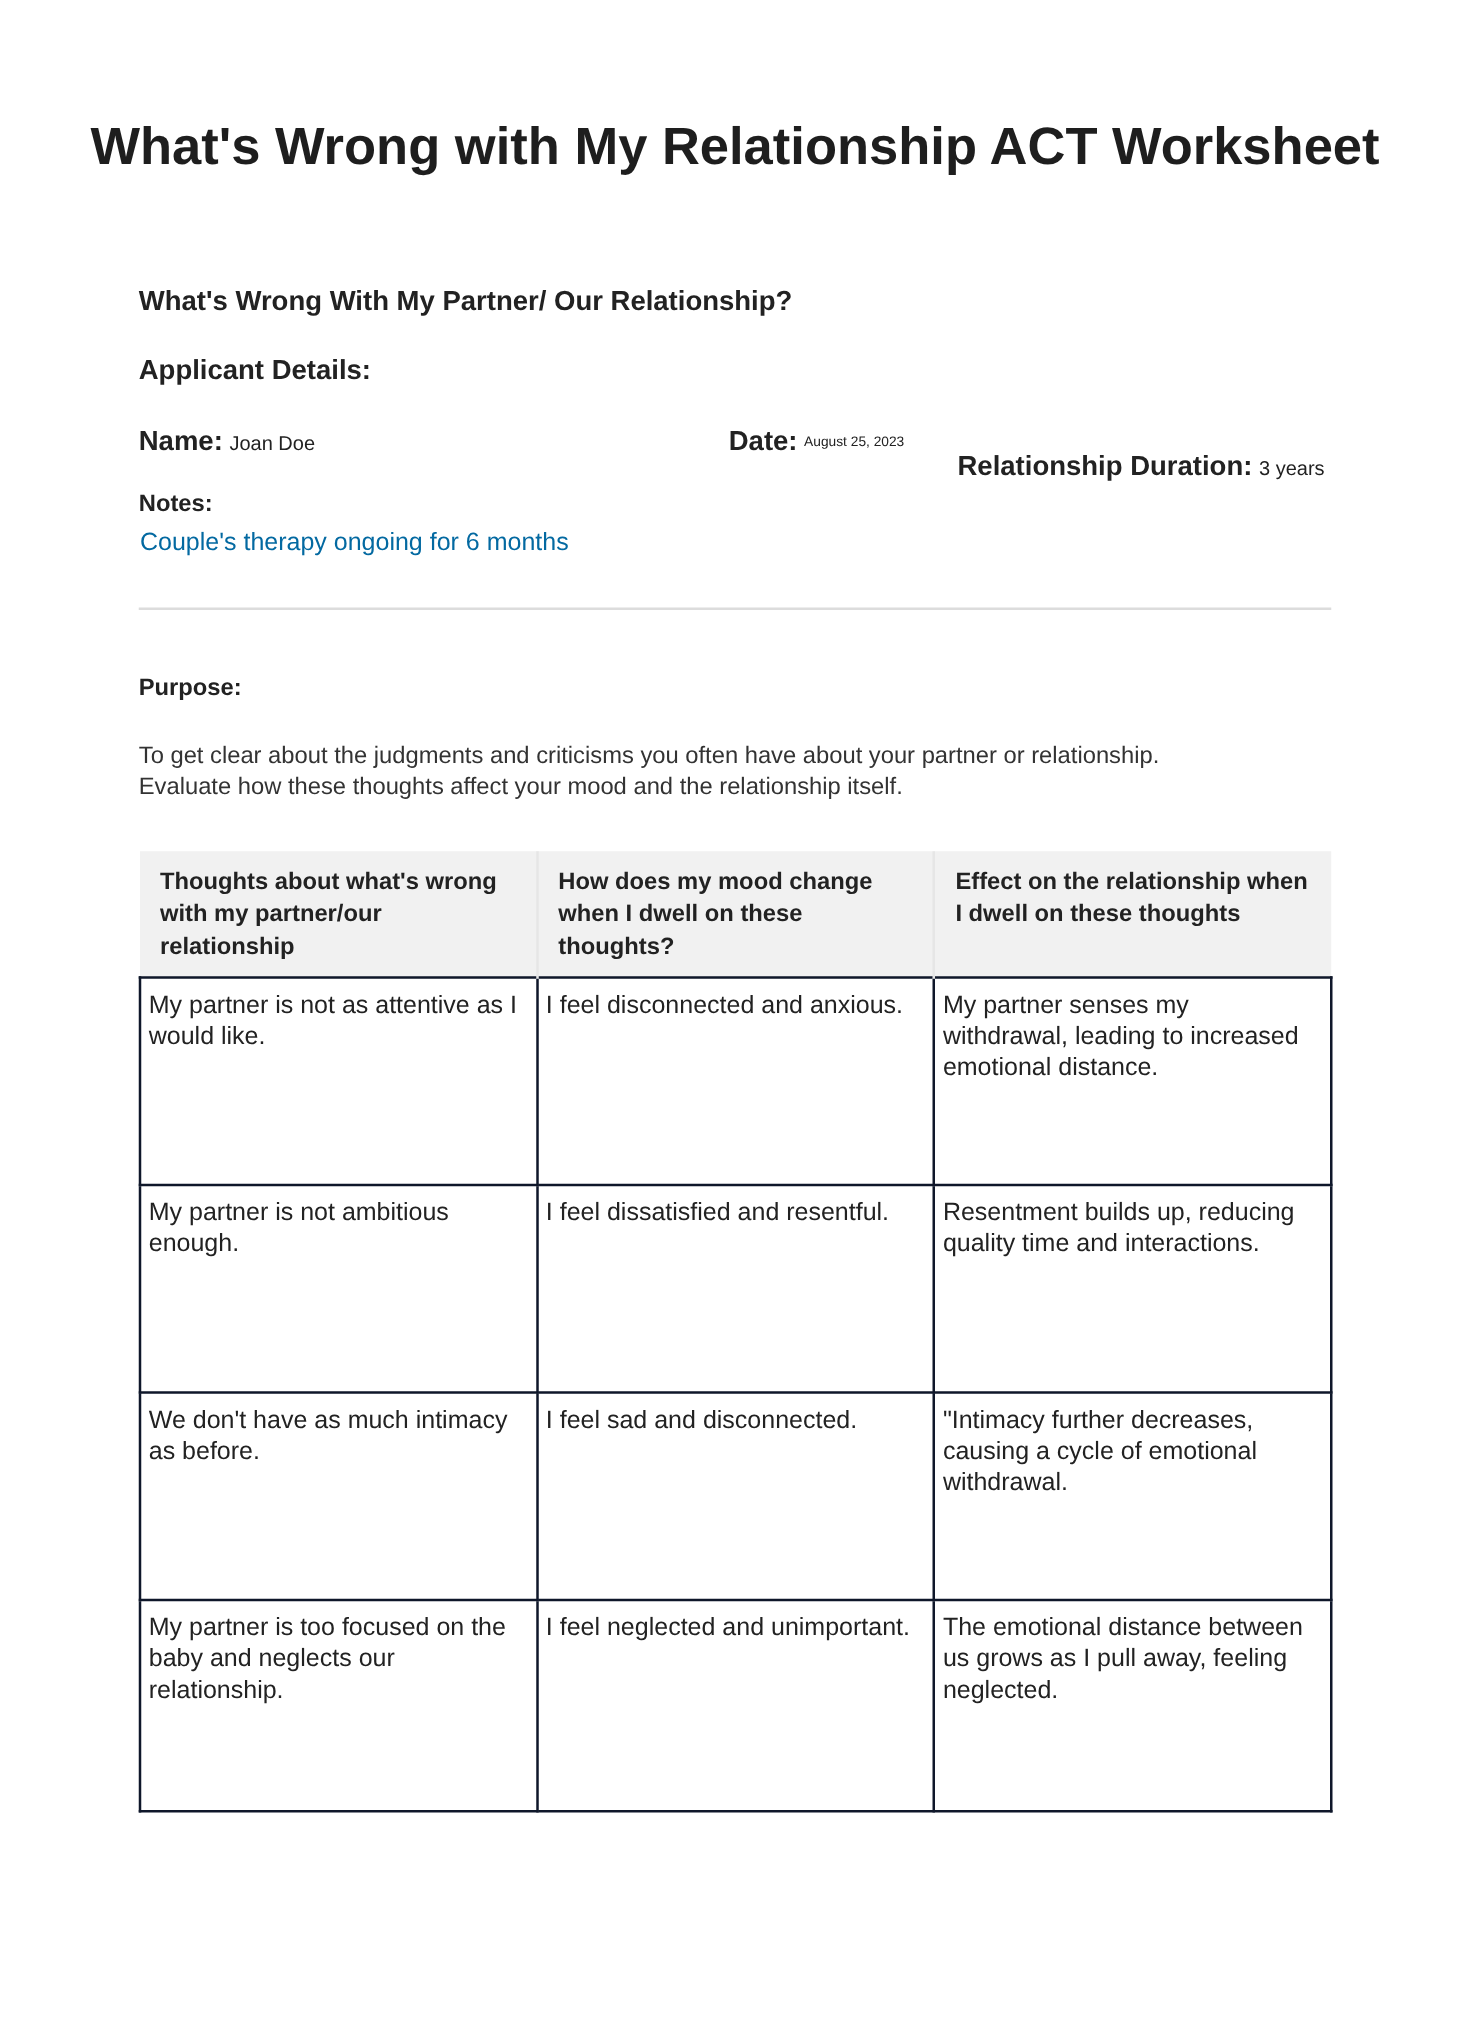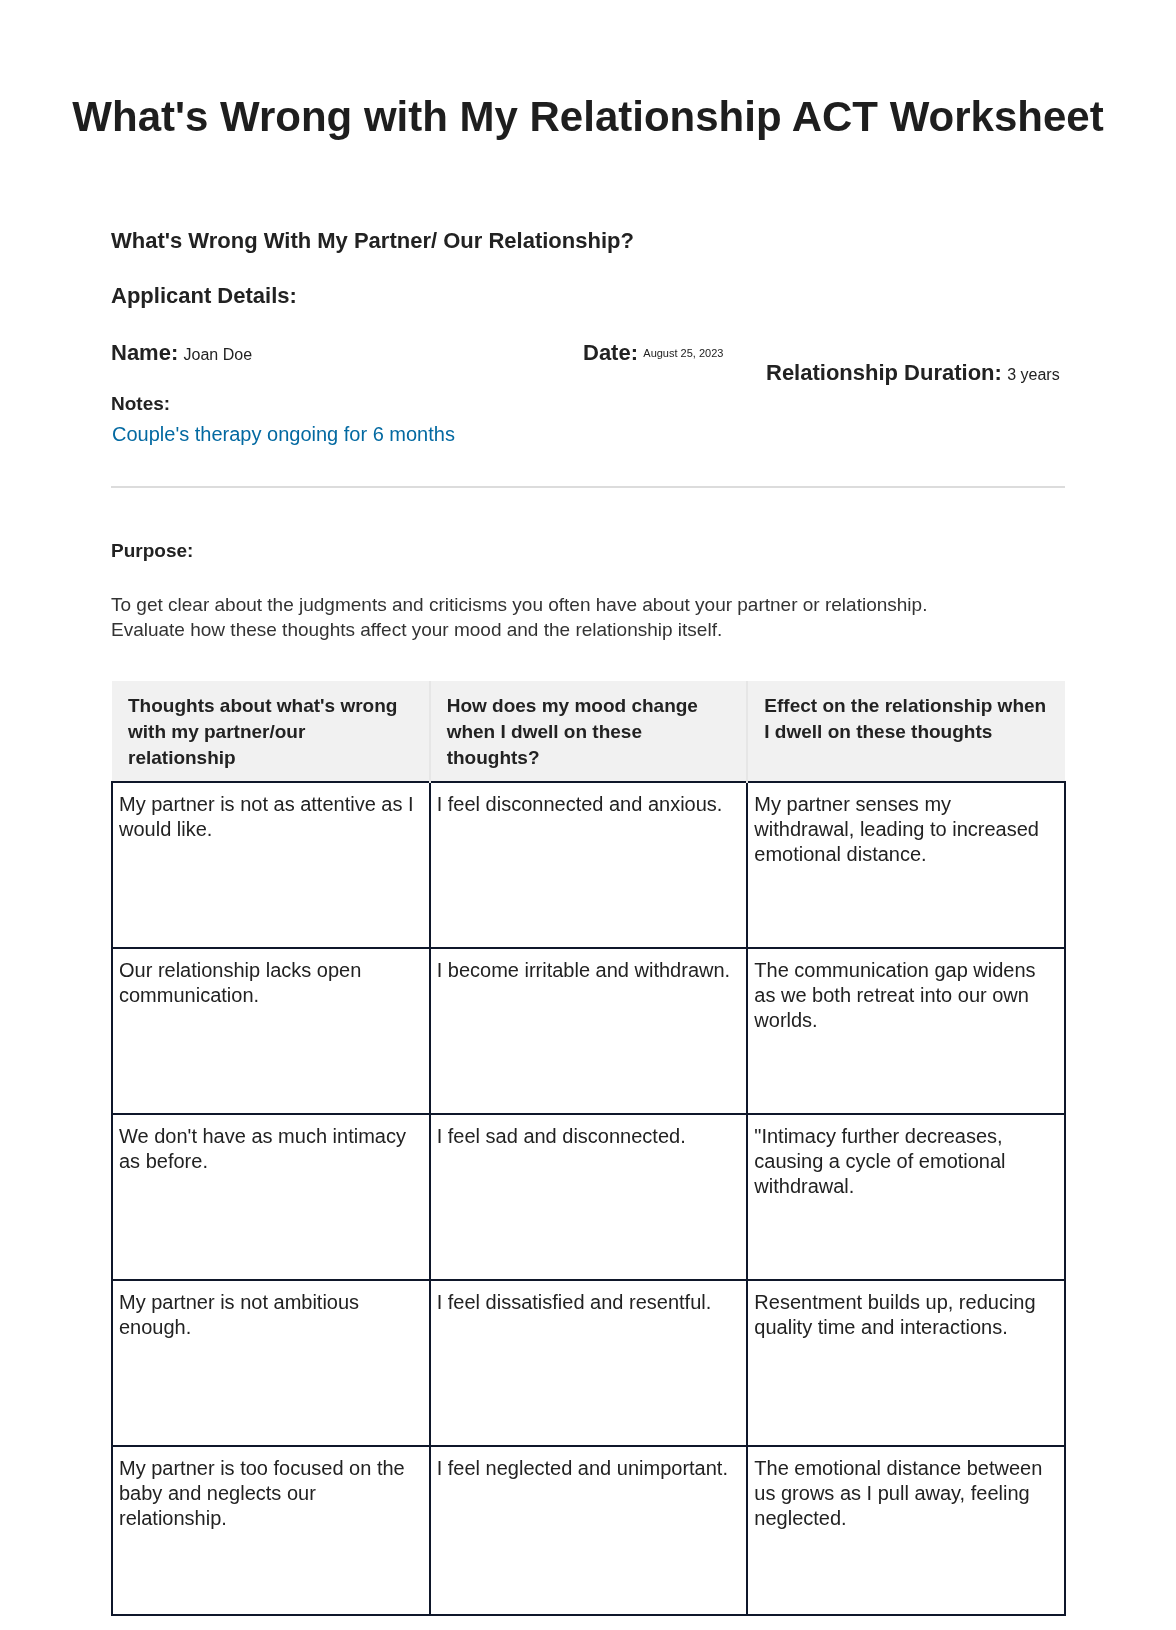--- a/index.html
+++ b/index.html
@@ -58,33 +58,28 @@
       <th>Effect on the relationship when I dwell on these thoughts</th>
     </tr>
   </thead>
   <tbody>
     <tr>
       <td>My partner is not as attentive as I would like.</td>
       <td>I feel disconnected and anxious.</td>
       <td>My partner senses my withdrawal, leading to increased emotional distance.</td>
     </tr>
     <tr>
-      <td>Our relationship lacks open communication.</td>
-      <td>I become irritable and withdrawn.</td>
-      <td>The communication gap widens as we both retreat into our own worlds.</td>
+      <td>My partner is not ambitious enough.</td>
+      <td>I feel dissatisfied and resentful.</td>
+      <td>Resentment builds up, reducing quality time and interactions.</td>
     </tr>
     <tr>
       <td>We don't have as much intimacy as before.</td>
       <td>I feel sad and disconnected.</td>
       <td>"Intimacy further decreases, causing a cycle of emotional withdrawal.</td>
-    </tr>
-    <tr>
-      <td>My partner is not ambitious enough.</td>
-      <td>I feel dissatisfied and resentful.</td>
-      <td>Resentment builds up, reducing quality time and interactions.</td>
     </tr>
     <tr class="last">
       <td>My partner is too focused on the baby and neglects our relationship.</td>
       <td>I feel neglected and unimportant.</td>
       <td>The emotional distance between us grows as I pull away, feeling neglected.</td>
     </tr>
   </tbody>
 </table>
 
 </body></html>

